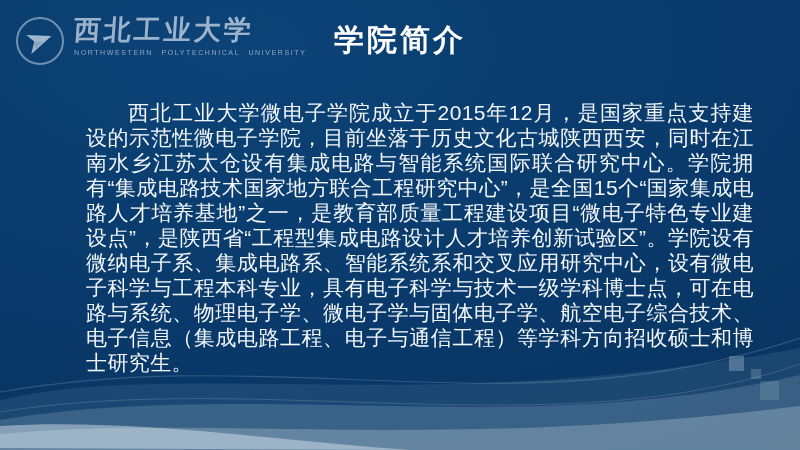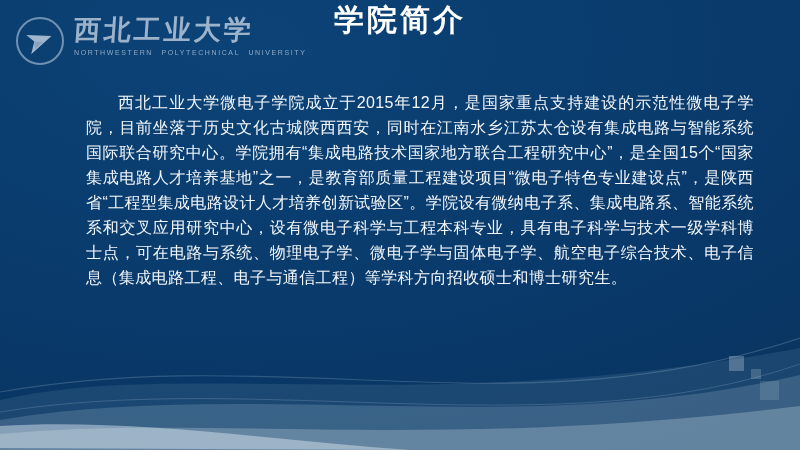--- a/index.html
+++ b/index.html
@@ -28,30 +28,30 @@
     font-family: "DejaVu Serif", serif; font-weight: bold;
     font-size: 27px; line-height: 34px; letter-spacing: 3px;
     color: rgba(182,199,218,0.85); transform: skewX(-4deg);
     white-space: nowrap;
   }
   .logo-en {
     font-size: 7px; letter-spacing: 1.6px; word-spacing: 5px;
     color: rgba(176,194,214,0.8); white-space: nowrap; margin-top: 2px;
   }
   .slide-title {
-    margin: 0; text-align: center;
+    margin: 0; padding-top: 20px; text-align: center;
     font-size: 30px; font-weight: bold; letter-spacing: 3px;
     color: #ffffff;
   }
 
   
   .body-text {
     position: relative; z-index: 2;
-    margin: 6px 60px 0 86px; width: 668px;
-    color: #f3f7fb; font-size: 16px; line-height: 25px;
+    margin: 16px 60px 0 86px; width: 668px;
+    color: #f3f7fb; font-size: 21px; line-height: 25px;
     text-align: justify; letter-spacing: 0.4px;
   }
   .body-text p { margin: 0 0 3px 0; text-indent: 2em; }
   .body-text p + p { margin-top: 4px; }
 
   
   .waves { position: absolute; left: 0; bottom: 0; width: 800px; height: 130px; z-index: 1; }
   .sq { position: absolute; z-index: 1; background: #cfdde9; }
   .sq1 { width: 15px; height: 15px; left: 729px; top: 356px; opacity: 0.30; }
   .sq2 { width: 10px; height: 10px; left: 751px; top: 369px; opacity: 0.22; }

